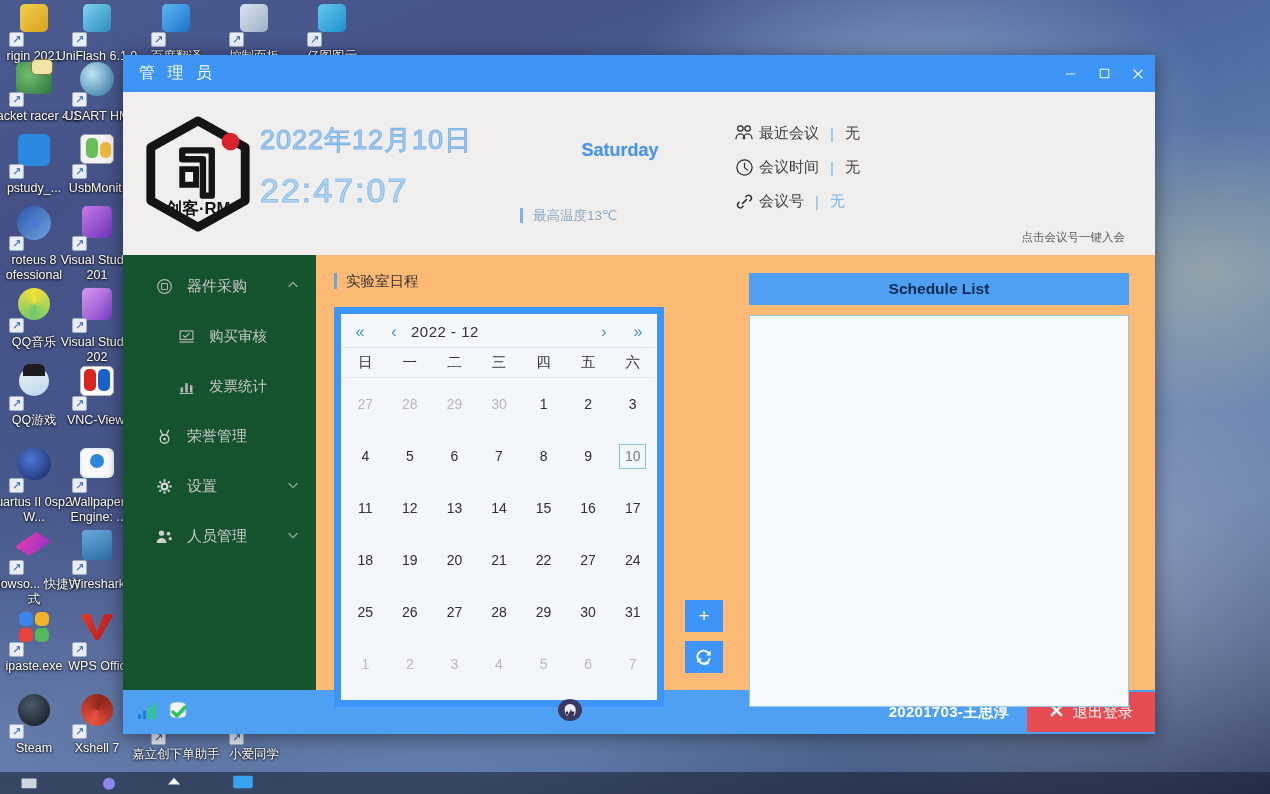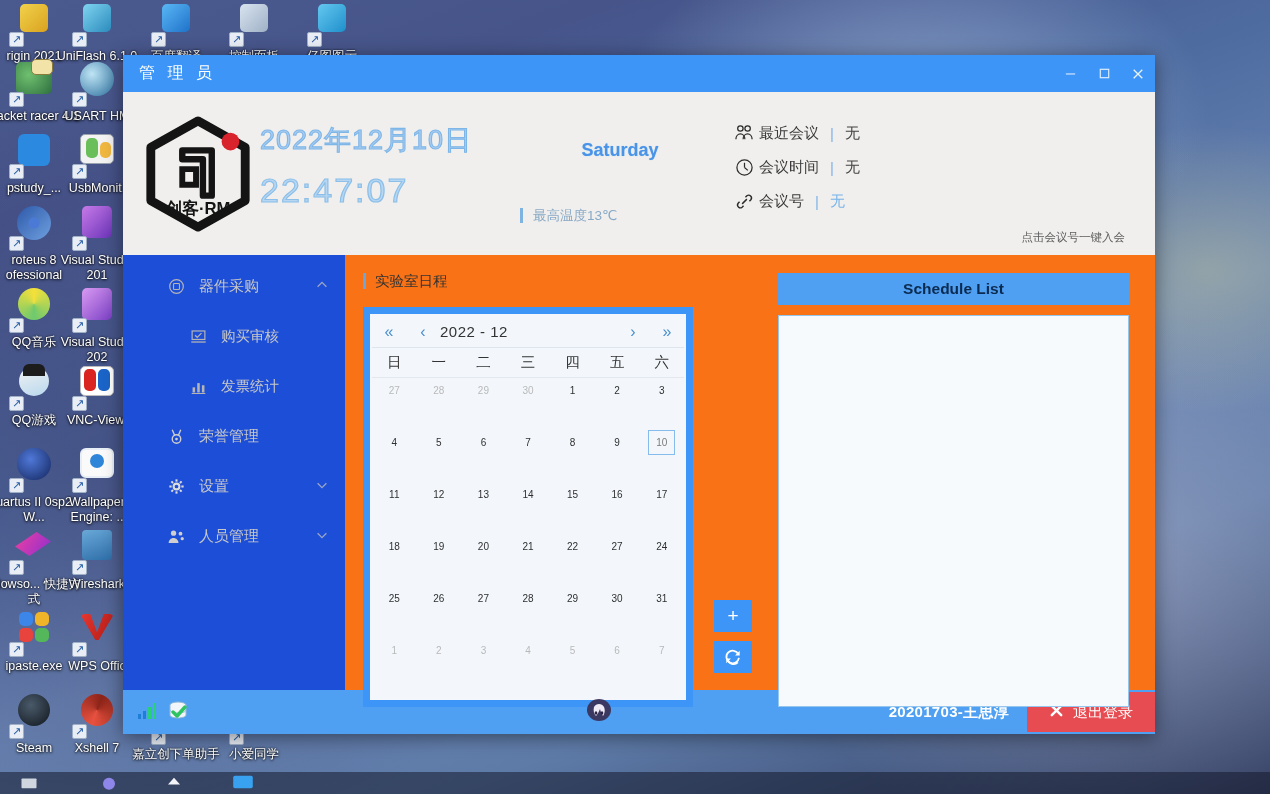--- a/index.html
+++ b/index.html
@@ -127,44 +127,43 @@
   .mrow .mval { color: #444; min-width: 40px; }
   .mrow .mval.link { color: #79b4ea; }
   .hint {
     position: absolute; right: 30px; bottom: 10px;
     font-size: 11.5px; color: #5c5c5c;
   }
 
   
   .body { flex: 1 1 auto; display: flex; min-height: 0; }
   .sidebar {
-    width: 222px; background: #1d4ed8; flex: 0 0 auto;
+    width: 193px; background: #14532d; flex: 0 0 auto;
     padding-top: 6px;
     color: #cfcfcf;
-    padding-left: 12px;
   }
   .nav-item {
     display: flex; align-items: center;
     height: 50px; padding-left: 26px; padding-right: 16px;
     font-size: 15px; color: #c8c8c8;
     border-left: 4px solid transparent;
     position: relative;
   }
   .nav-item .ni { width: 22px; display:flex; align-items:center; justify-content:center; margin-right: 12px; }
   .nav-item.sub { padding-left: 48px; font-size: 14.5px; }
   .nav-item .chev { margin-left: auto; opacity: .75; }
   .nav-item.active {
     background: #262626;
     border-left-color: #3d96f7;
     color: #8fbff0;
   }
 
   
   .content {
-    flex: 1 1 auto; background: #f97316; position: relative;
+    flex: 1 1 auto; background: #fdba74; position: relative;
     display: flex;
   }
   .cal-col { width: 365px; padding: 18px 0 0 18px; }
   .sec-title {
     font-size: 14.5px; color: #333; padding-left: 9px;
     border-left: 3px solid #6ba7db; line-height: 16px;
     margin-bottom: 18px;
   }
   .cal-frame {
     width: 330px; height: 400px;
@@ -180,22 +179,22 @@
   .cal-nav { width: 34px; text-align: center; cursor: pointer; font-size: 16px; }
   .cal-title { flex: 1; color: #333; font-size: 15px; letter-spacing: .5px; }
   .cal-dow {
     display: grid; grid-template-columns: repeat(7, 1fr);
     height: 30px; align-items: center;
     font-size: 14.5px; color: #333; text-align: center;
     border-bottom: 1px solid #e2e8ee;
   }
   .cal-grid { display: grid; grid-template-columns: repeat(7, 1fr); grid-auto-rows: 52px; }
   .cal-cell {
-    display: flex; justify-content: center;
-    font-size: 10px; color: #2f2f2f;
+    display: flex; align-items: center; justify-content: center;
+    font-size: 14px; color: #2f2f2f;
   }
   .cal-cell.muted { color: #b9b9b9; }
   .cal-cell .pill {
     display: flex; align-items: center; justify-content: center;
     width: 27px; height: 25px;
   }
   .cal-cell.today .pill {
     border: 1px solid #86bced;
     color: #7a7a7a;
   }

